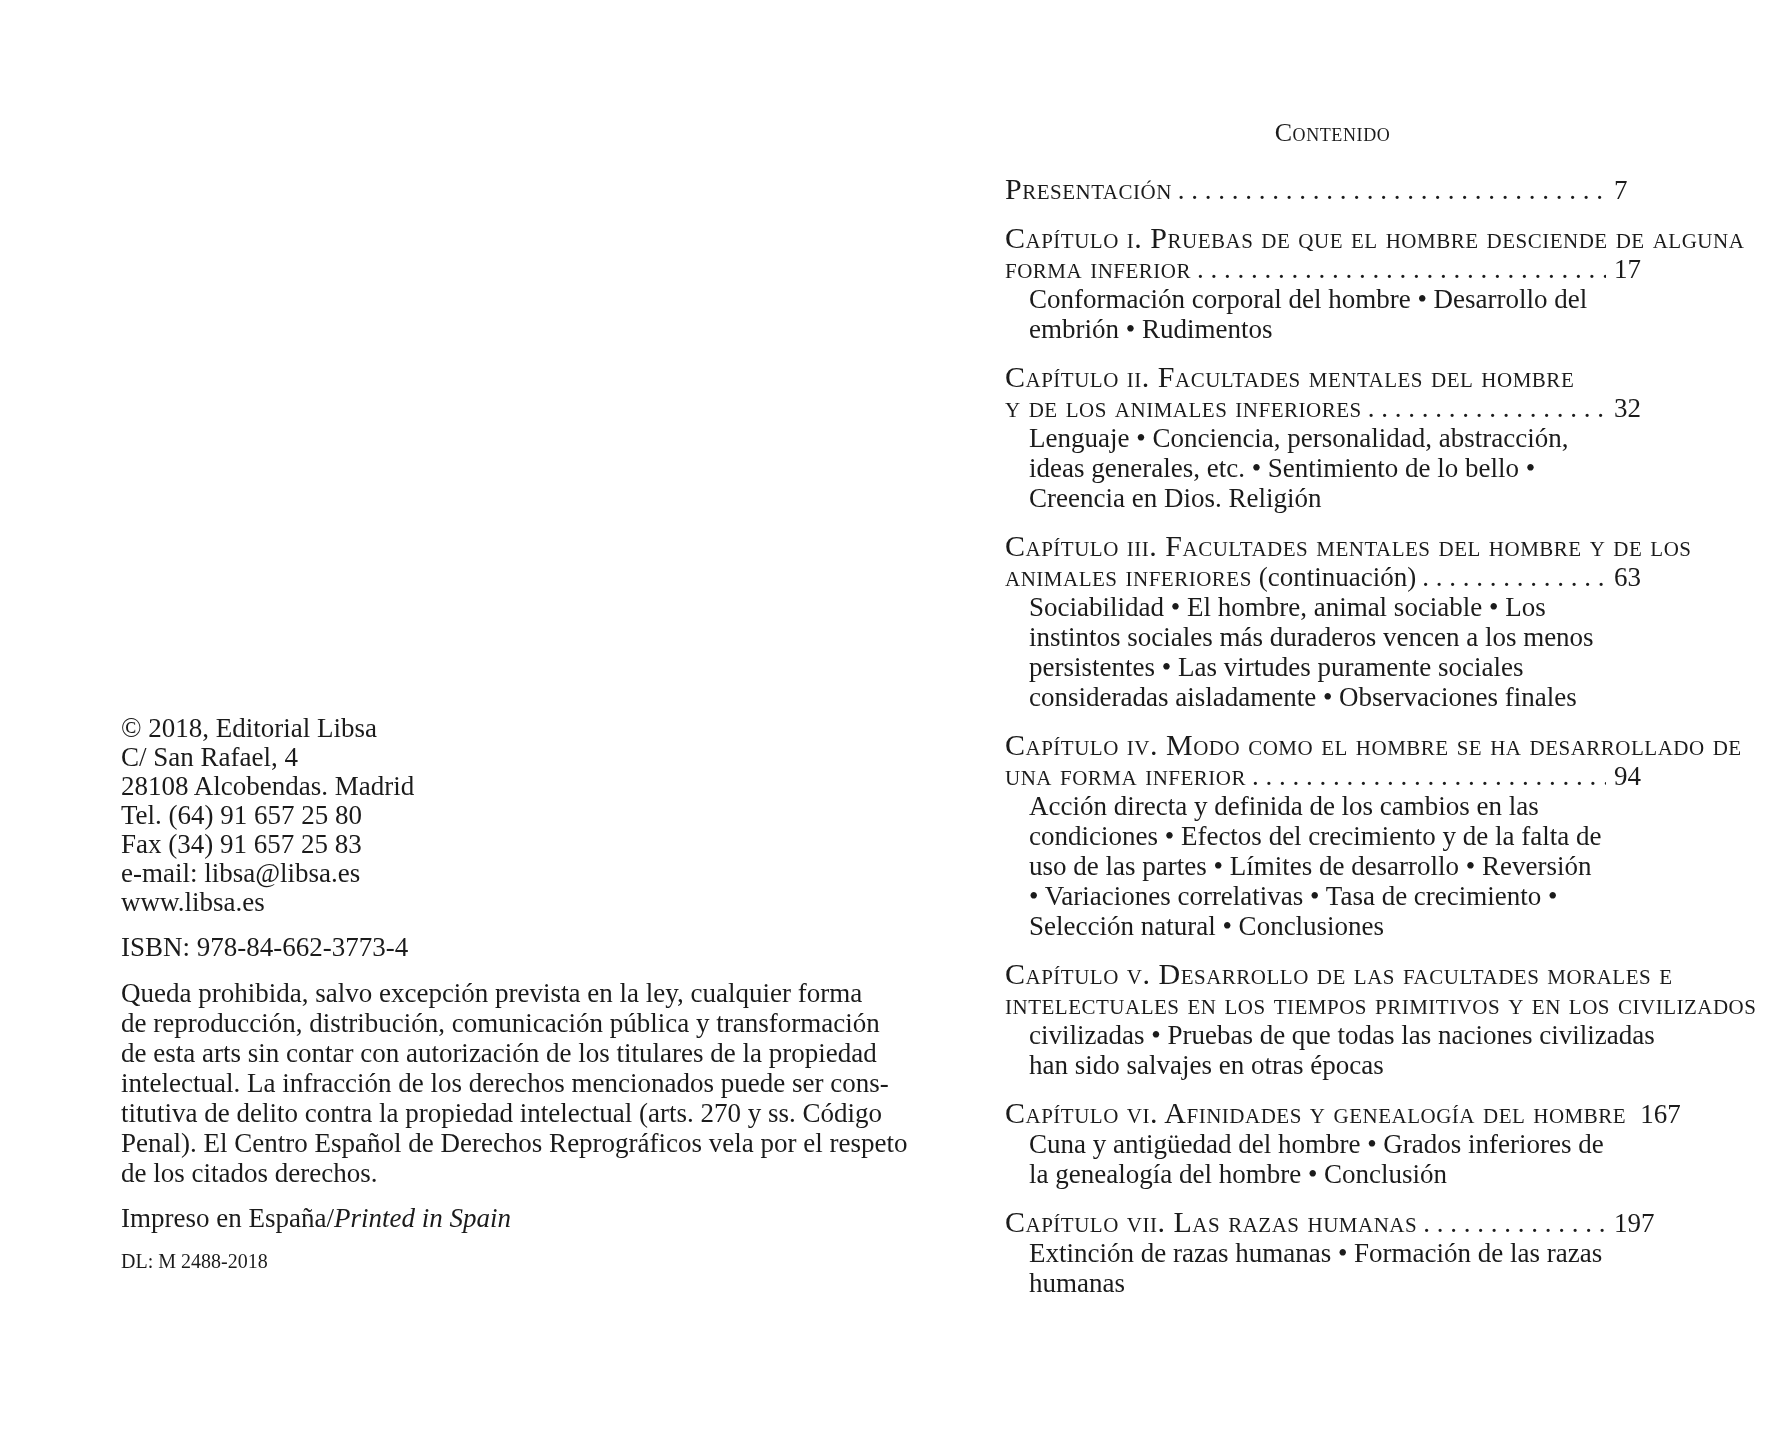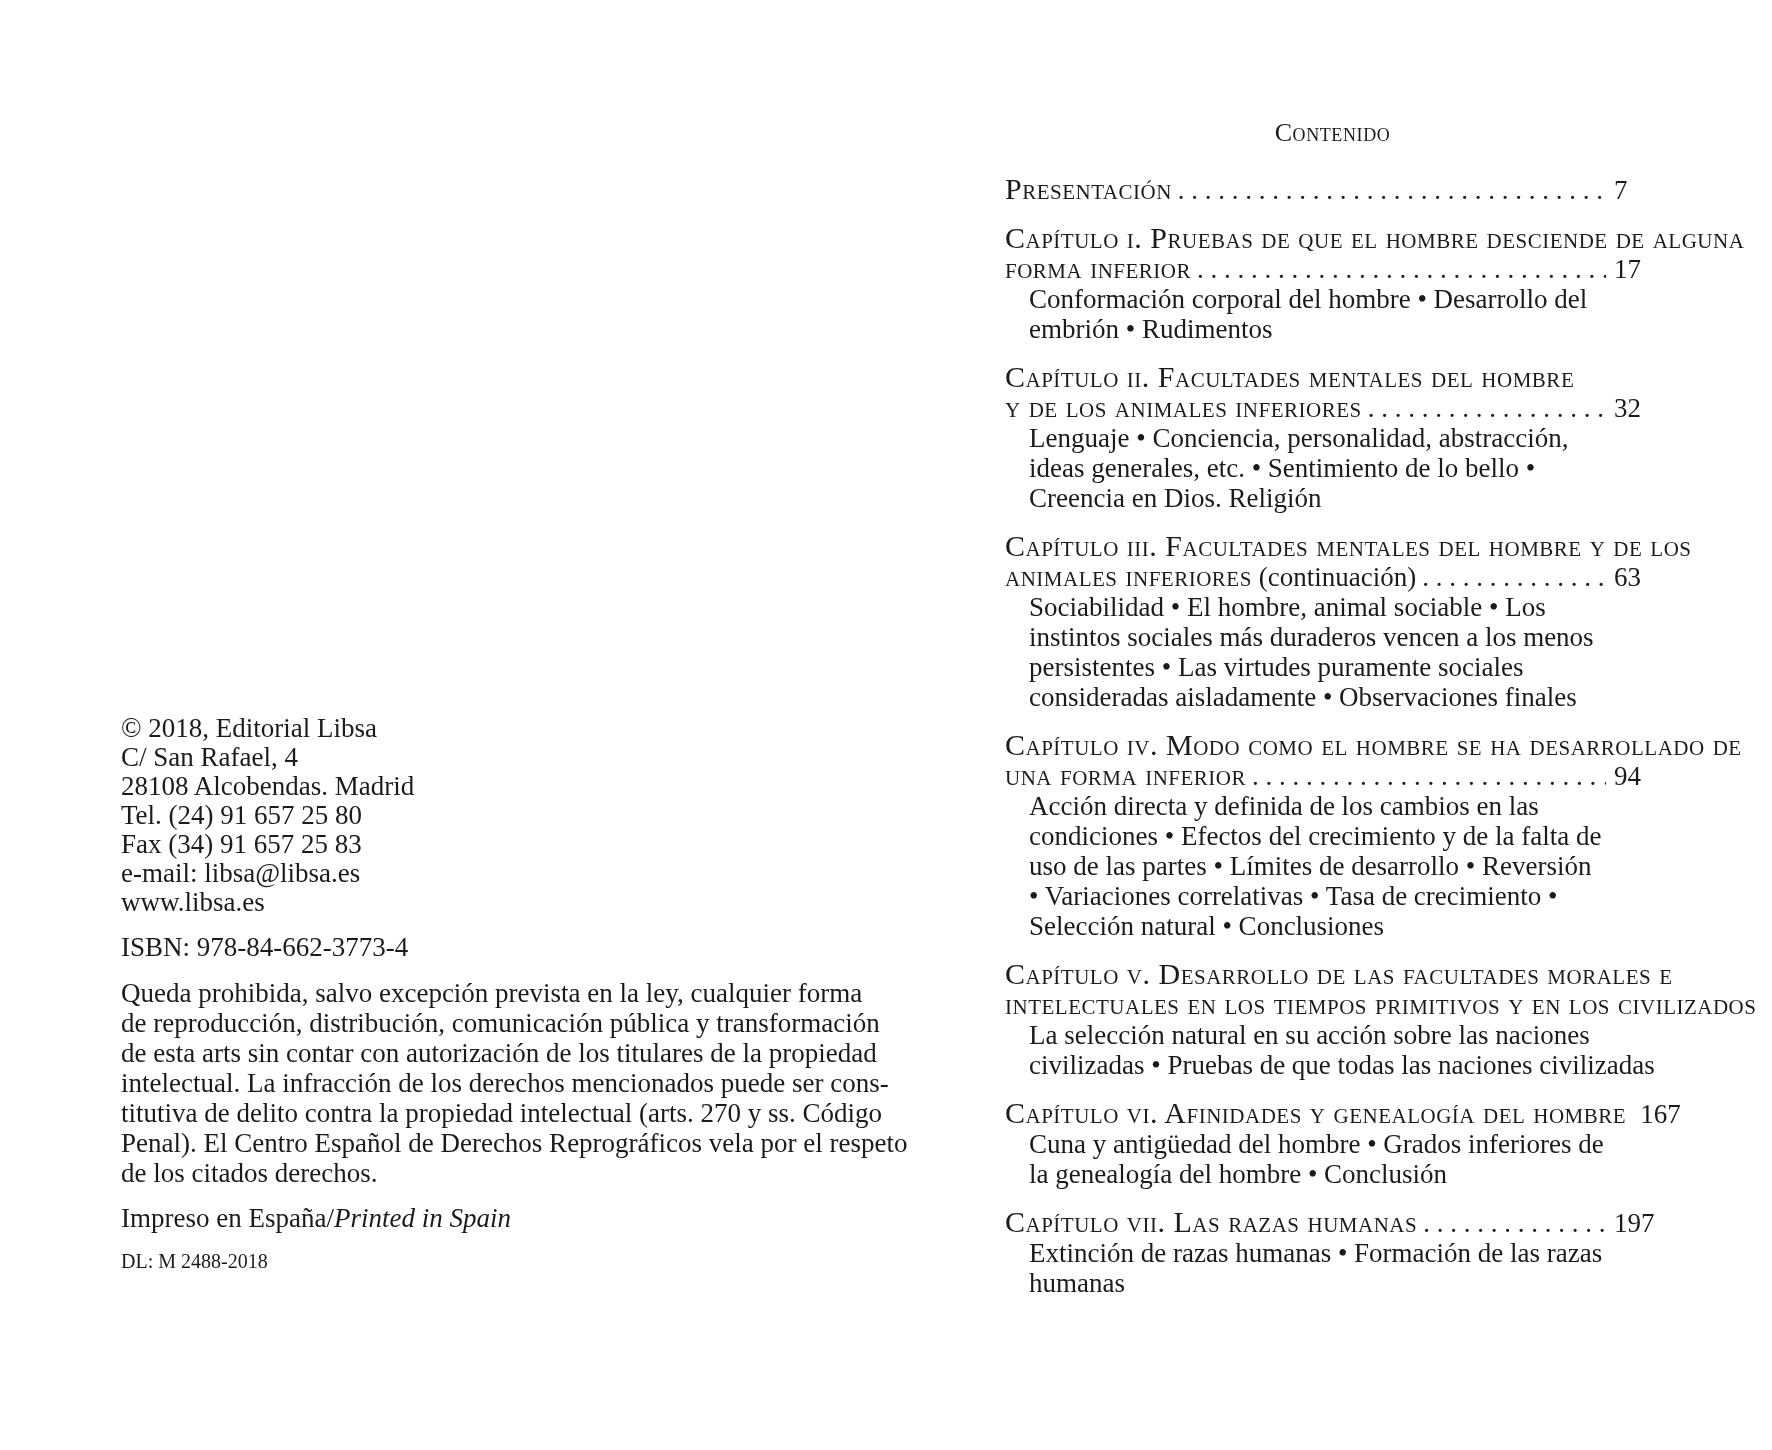--- a/index.html
+++ b/index.html
@@ -85,21 +85,21 @@
 </style>
 </head>
 <body>
 
 <div class="colophon">
 
   <div class="block">
     <div class="addr-line">© 2018, Editorial Libsa</div>
     <div class="addr-line">C/ San Rafael, 4</div>
     <div class="addr-line">28108 Alcobendas. Madrid</div>
-    <div class="addr-line">Tel. (24) 91 657 25 80</div>
+    <div class="addr-line">Tel. (64) 91 657 25 80</div>
     <div class="addr-line">Fax (34) 91 657 25 83</div>
     <div class="addr-line">e-mail: libsa@libsa.es</div>
     <div class="addr-line">www.libsa.es</div>
   </div>
 
   <div class="block isbn-block">ISBN: 978-84-662-3773-4</div>
 
   <div class="block legal-block">
     <div class="legal-line">Queda prohibida, salvo excepción prevista en la ley, cualquier forma</div>
     <div class="legal-line">de reproducción, distribución, comunicación pública y transformación</div>
@@ -200,22 +200,22 @@
   <div class="toc-entry">
     <div class="h-line">
       <span class="sc">Capítulo v. Desarrollo de las facultades morales e</span>
     </div>
     <div class="h-line">
       <span class="sc">intelectuales en los tiempos primitivos y en los civilizados</span>
       <span class="leader"></span>
       <span class="pagenum">140</span>
     </div>
     <div class="topics">
-      <div class="t-line">La selección natural en su acción sobre las naciones</div>
       <div class="t-line">civilizadas • Pruebas de que todas las naciones civilizadas</div>
+      <div class="t-line">han sido salvajes en otras épocas</div>
     </div>
   </div>
 
   <div class="toc-entry">
     <div class="h-line">
       <span class="sc">Capítulo vi. Afinidades y genealogía del hombre</span>
       <span class="leader"></span>
       <span class="pagenum">167</span>
     </div>
     <div class="topics">

